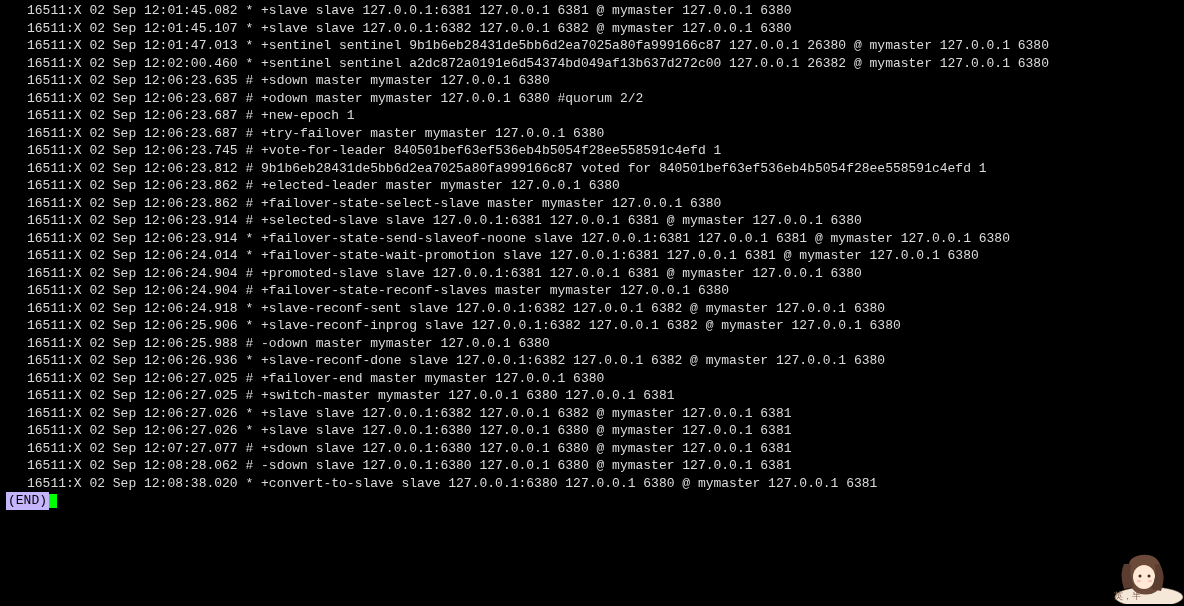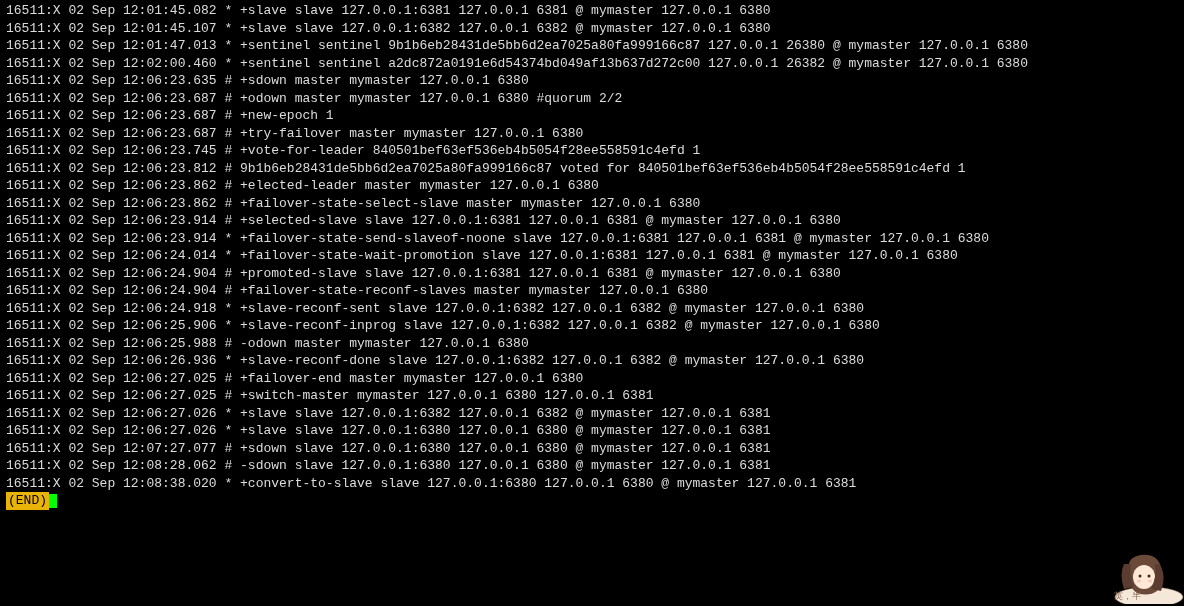--- a/index.html
+++ b/index.html
@@ -11,27 +11,28 @@
     line-height: 17.5px;
     width: 1184px;
     height: 606px;
     overflow: hidden;
     position: relative;
     padding: 2px 6px;
   }
   .log-output {
     white-space: pre-wrap;
     word-break: break-all;
+    margin-left: 21px;
   }
   .end-line {
     display: flex;
     align-items: center;
   }
   .end-marker {
-    background: #eab308;
+    background: #c4b5fd;
     color: #000;
     padding: 0 2px;
   }
   .cursor {
     display: inline-block;
     width: 8px;
     height: 14px;
     background: #00ff00;
     margin-left: 0;
   }

